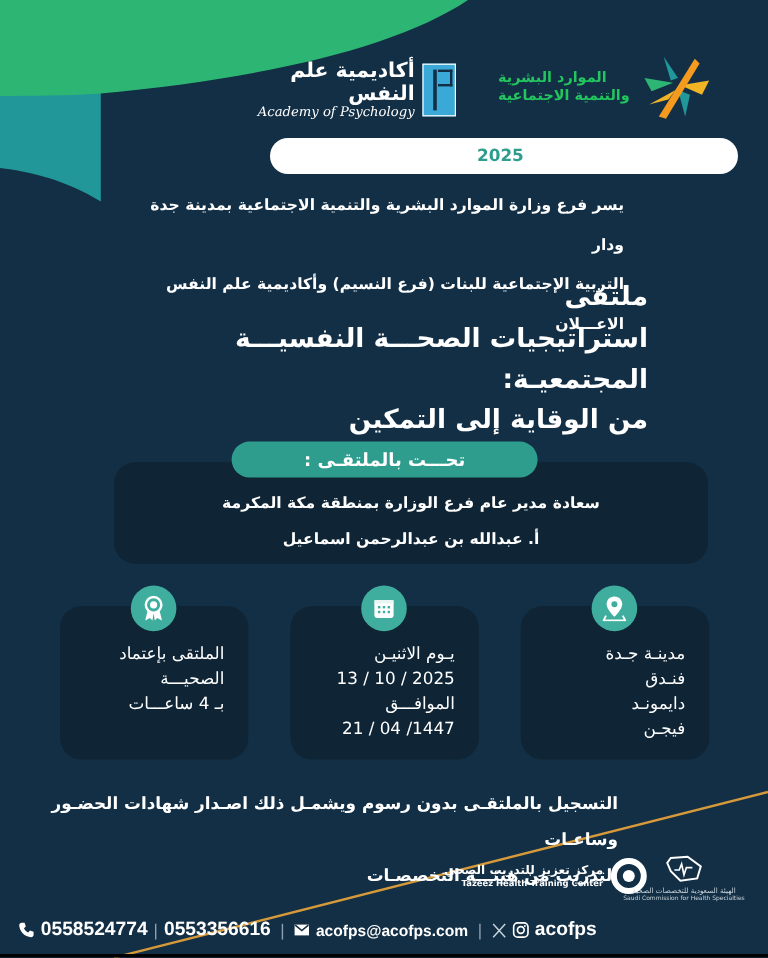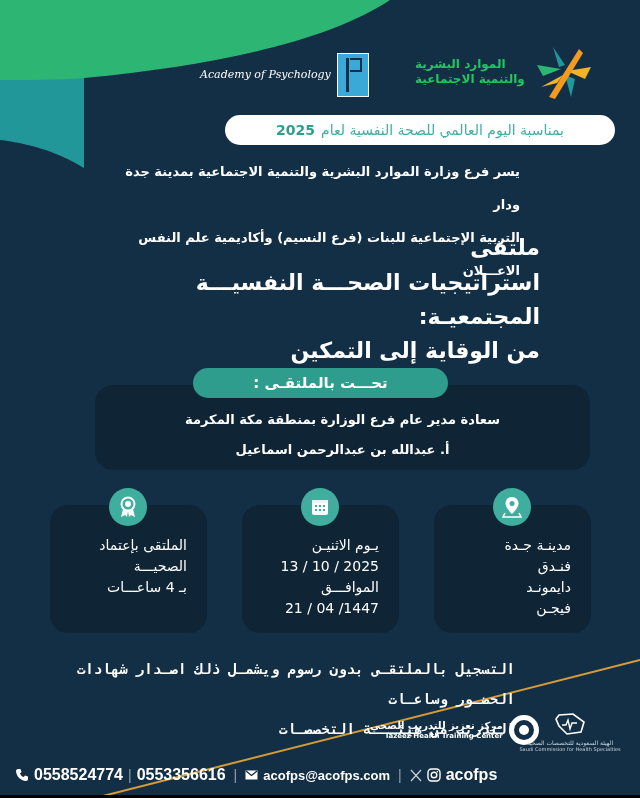--- a/index.html
+++ b/index.html
@@ -65,21 +65,21 @@
     background: #0f2535; border-radius: 18px;
   }
   .card-icon {
     top: 488px; width: 38px; height: 38px; border-radius: 50%;
     background: #3fae9f; display: flex; align-items: center; justify-content: center;
   }
   .card-text { top: 535px; width: 157px; direction: rtl; text-align: right; padding-right: 20px; }
   .card-text div { font-size: 14px; line-height: 21px; color: #ffffff; }
 
   .reg { left: 10px; top: 655px; width: 505px; direction: rtl; text-align: right; }
-  .reg div { font-size: 14px; font-weight: bold; line-height: 30px; font-family: Liberation Mono, monospace; }
+  .reg div { font-size: 14px; font-weight: bold; line-height: 30px; }
 
   .tazeez { left: 370px; top: 715px; display: flex; align-items: center; gap: 6px; }
   .tz-text { display: flex; flex-direction: column; align-items: flex-end; line-height: 1.2; }
   .tz-ar { font-size: 10px; font-weight: bold; direction: rtl; }
   .tz-en { font-size: 7px; font-weight: bold; }
   .tz-ring { width: 30px; height: 30px; border-radius: 50%; border: 5px solid #ffffff; position: relative; }
   .tz-ring::after { content: ""; position: absolute; left: 5px; top: 5px; width: 10px; height: 10px; border-radius: 50%; background: #ffffff; }
 
   .scfhs { left: 515px; top: 712px; width: 110px; display: flex; flex-direction: column; align-items: center; }
   .sc-ar { font-size: 6px; color: #c9d4dc; direction: rtl; margin-top: 3px; }
@@ -103,20 +103,21 @@
 
   <path d="M0,60 L84,60 L84,168 C55,150 25,143 0,140 Z" fill="#22979a"></path>
 
   <path d="M0,0 L390,0 C330,40 220,65 84,78 C55,80 25,80 0,80 Z" fill="#2db673"></path>
 
   <path d="M640,660 L95,798" stroke="#d79a3a" stroke-width="2" fill="none"></path>
 </svg>
 
 <div class="layer logo-ap">
   <div class="ap-text">
+    <span class="ap-ar">أكاديمية علم النفس</span>
     <span class="ap-en">Academy of Psychology</span>
   </div>
   <div class="ap-box"></div>
 </div>
 
 <div class="layer logo-hr">
   <div class="hr-text">
     <span>الموارد البشرية</span>
     <span>والتنمية الاجتماعية</span>
   </div>
@@ -124,21 +125,20 @@
     <path d="M4,22 L28,26 L10,33 Z" fill="#2db673"></path>
     <path d="M20,4 L32,22 L26,24 Z" fill="#22979a"></path>
     <path d="M58,24 L34,28 L52,36 Z" fill="#f0b424"></path>
     <path d="M38,54 L32,32 L42,36 Z" fill="#22979a"></path>
     <path d="M46,6 L16,54 L22,56 L50,10 Z" fill="#f39a1f"></path>
     <path d="M8,44 L30,32 L24,40 Z" fill="#f0b424"></path>
   </svg>
 </div>
 
 <div class="layer occasion">
-  <span>بمناسبة اليوم العالمي للصحة النفسية لعام</span>
   <b>2025</b>
 </div>
 
 <div class="layer intro">
   <div>يسر فرع وزارة الموارد البشرية والتنمية الاجتماعية بمدينة جدة ودار</div>
   <div>التربية الإجتماعية للبنات (فرع النسيم) وأكاديمية علم النفس الاعـــلان</div>
 </div>
 
 <div class="layer title-block">
   <div class="t-label">ملتقى</div>

